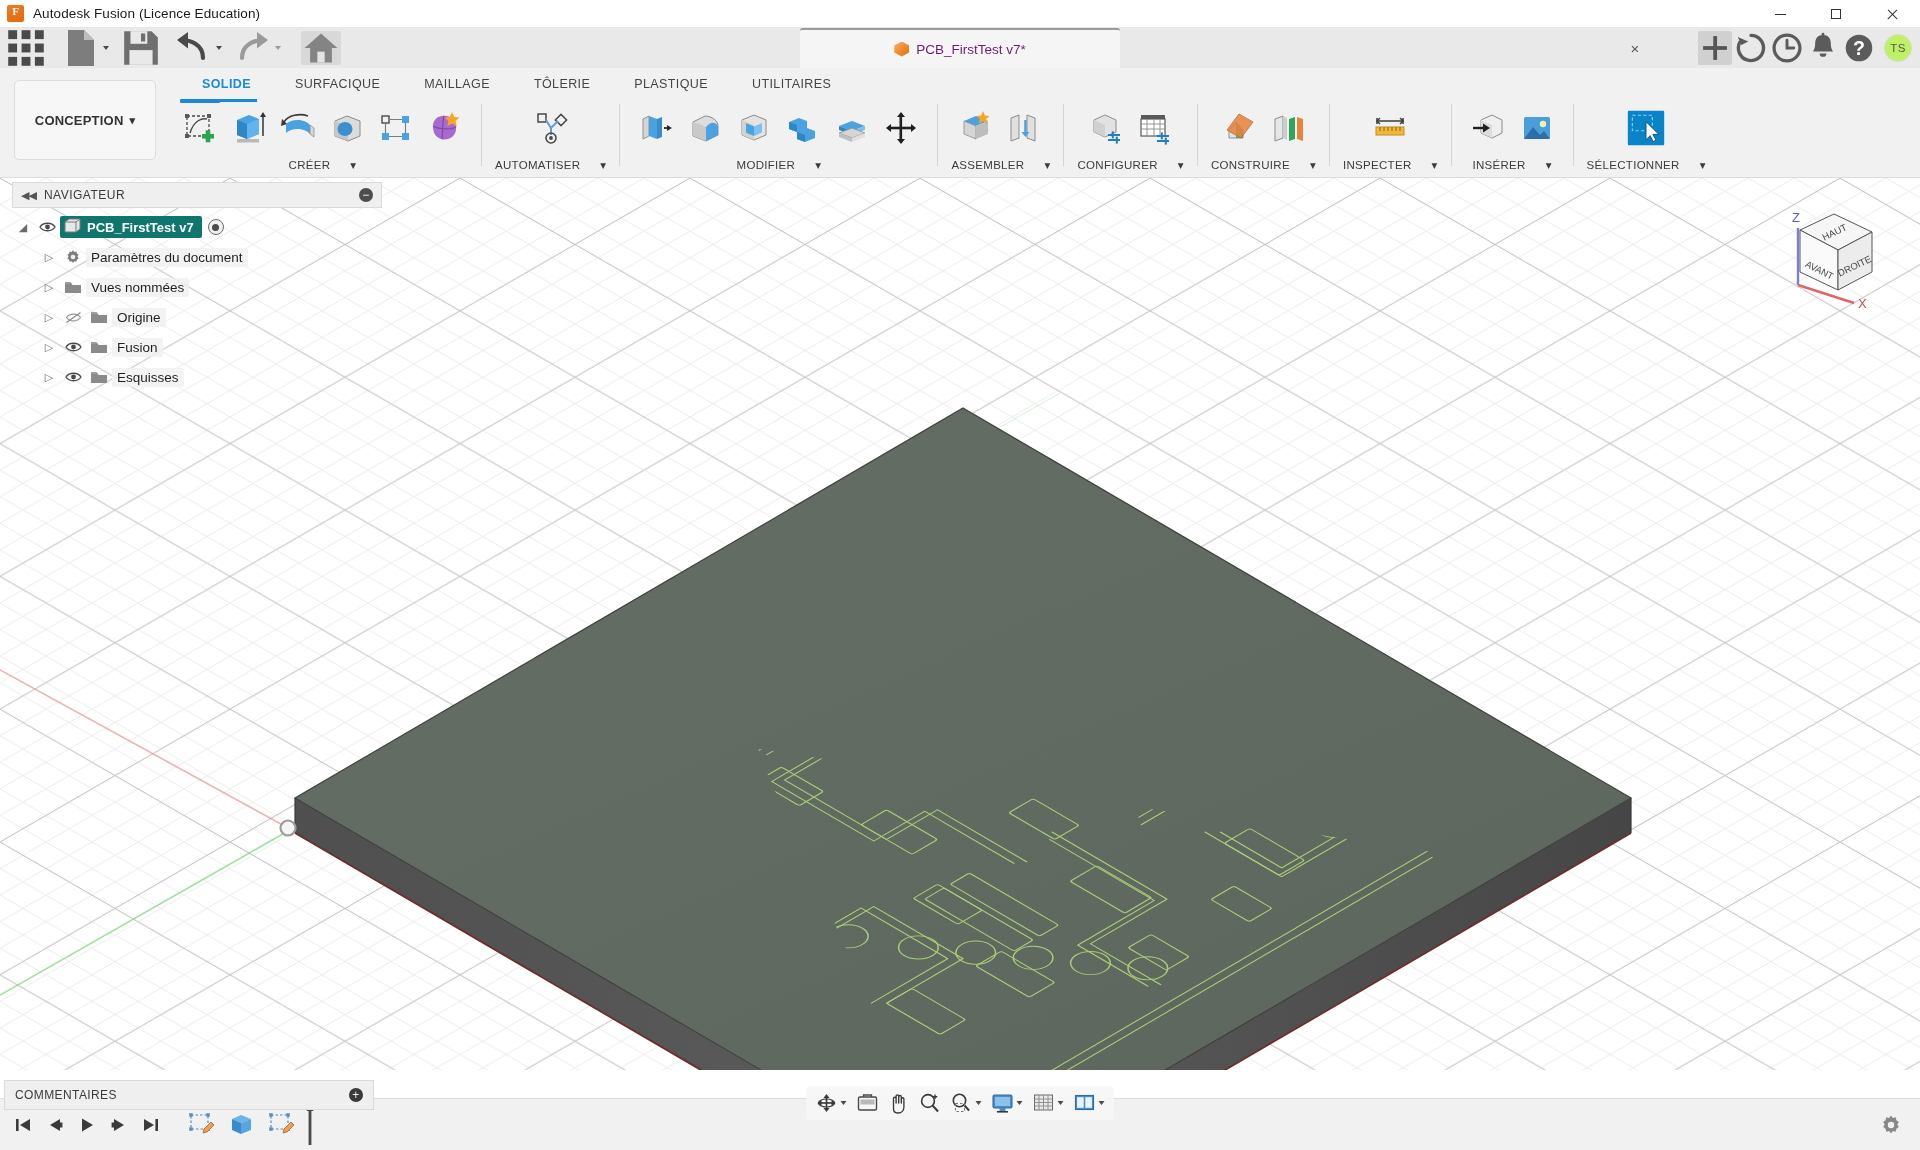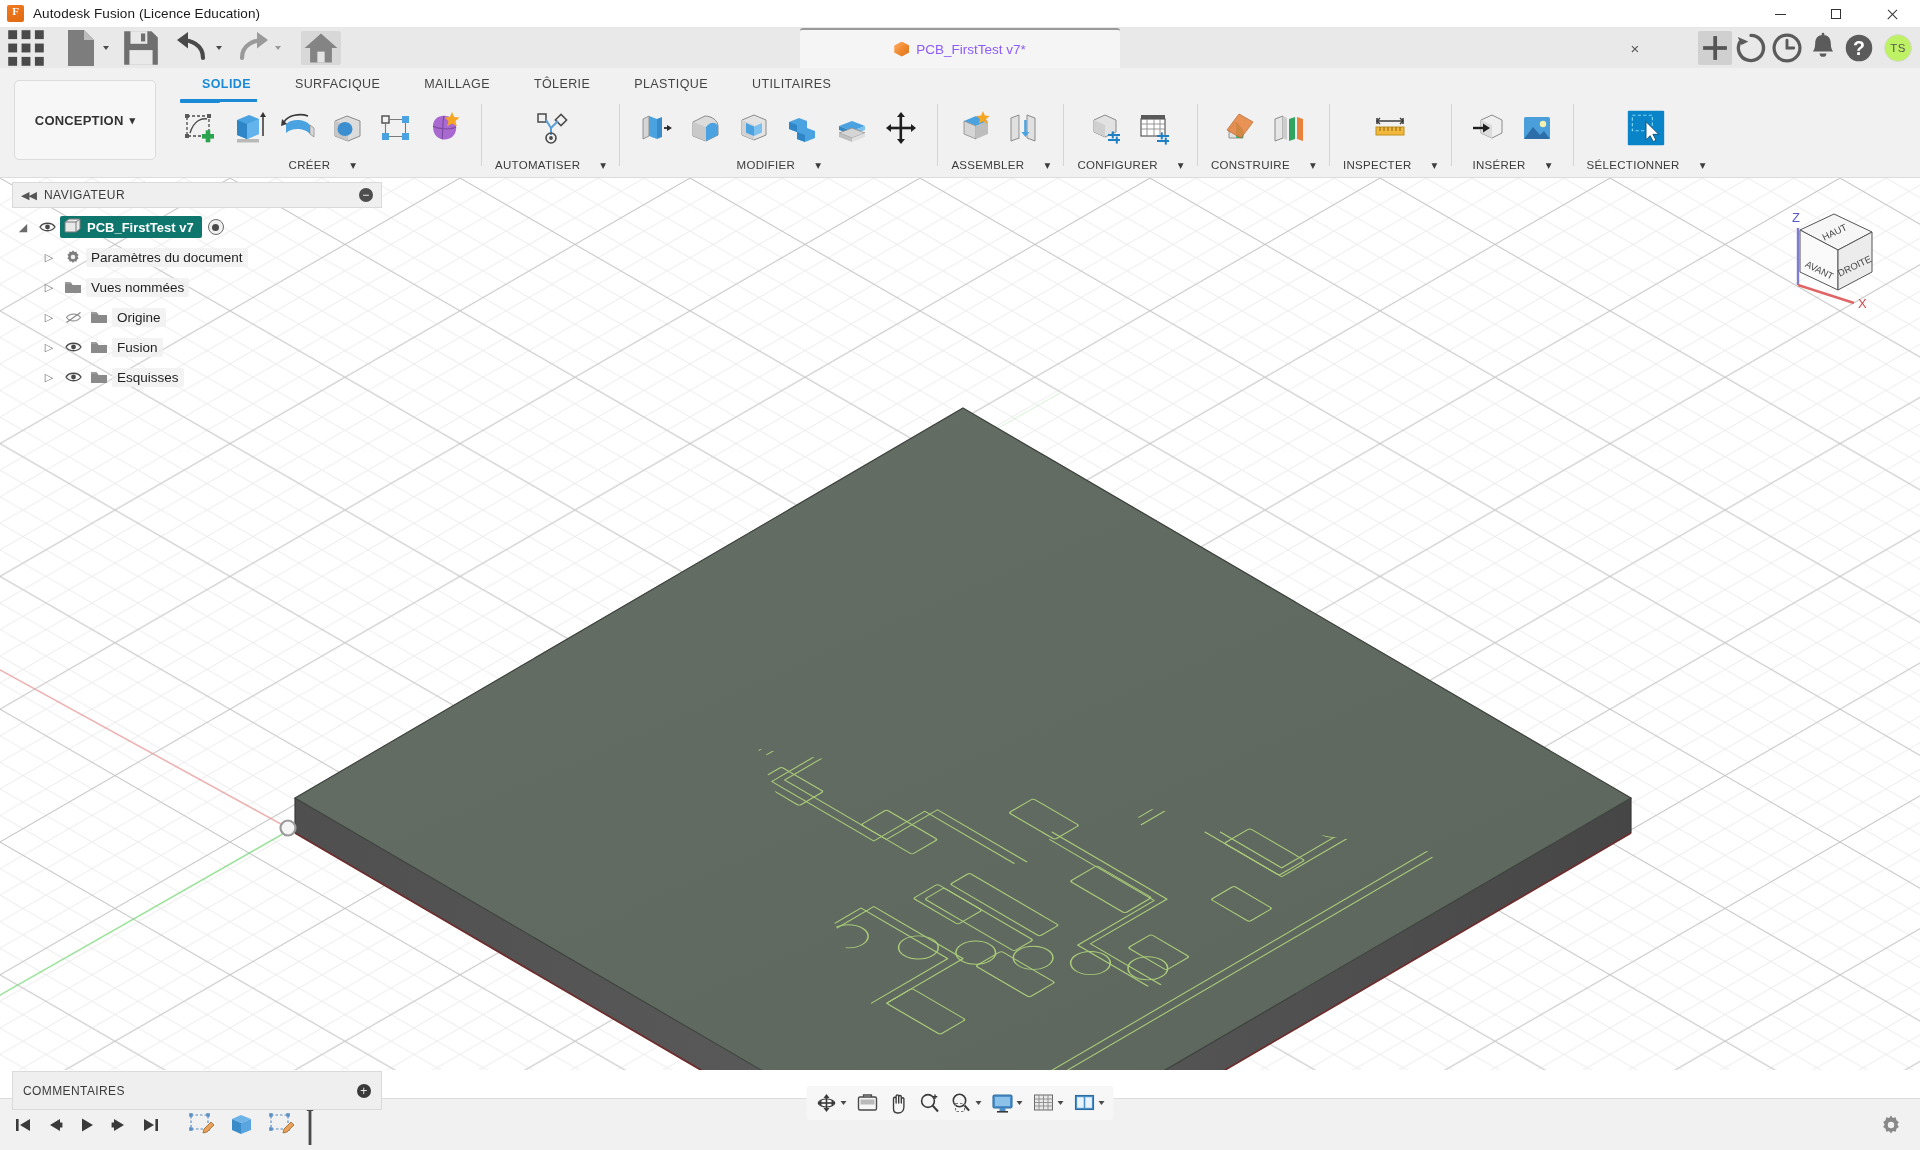--- a/index.html
+++ b/index.html
@@ -66,21 +66,21 @@
     position: absolute; left: 800px; top: 28px; width: 320px; height: 40px;
     background: #f5f5f5; border-top-left-radius:3px; border-top-right-radius:3px;
     display: flex; align-items: center; justify-content: center; gap: 7px;
     border-top: 2px solid #9a9a9a;
   }
   .filetab .cube-ico {
     width: 15px; height: 15px;
     background: linear-gradient(135deg,#ffb06a 0%,#f08a30 50%,#d8741e 100%);
     clip-path: polygon(50% 0%, 100% 26%, 100% 74%, 50% 100%, 0% 74%, 0% 26%);
   }
-  .filetab .tabtitle { font-size: 13.5px; color: #8b5cf6; }
+  .filetab .tabtitle { font-size: 13.5px; color: #701a75; }
   .tab-close {
     position: absolute; left: 1625px; top: 38px; width: 20px; height: 20px;
     display:flex;align-items:center;justify-content:center; color:#555; font-size:15px;
   }
   .qat-right {
     position: absolute; right: 8px; top: 28px; height: 40px;
     display: flex; align-items: center; gap: 2px;
   }
   .qat-icon {
     width: 34px; height: 34px; display:flex;align-items:center;justify-content:center;
@@ -171,21 +171,21 @@
   .radio-dot i { width: 7px; height: 7px; border-radius:50%; background:#4a4a4a; display:block; }
 
   
   .viewport {
     position: absolute; left: 0; top: 178px; width: 1920px; height: 892px;
     background: #ffffff; overflow: hidden;
   }
   .grid-layer { position:absolute; inset:0; }
 
   .comments-bar {
-    position: absolute; left: 12px; bottom: 40px; width: 370px; height: 39px;
+    position: absolute; left: 4px; bottom: 40px; width: 370px; height: 30px;
     background: #efefef; border: 1px solid #dadada;
     display: flex; align-items: center; padding: 0 10px;
     font-size: 12px; color: #3b3b3b; letter-spacing: 0.4px; z-index: 5;
   }
   .comments-plus {
     margin-left: auto; width: 14px; height: 14px; border-radius:50%; background:#3a3a3a;
     display:flex;align-items:center;justify-content:center; color:#efefef; font-size:12px; line-height:1;
   }
 
   

